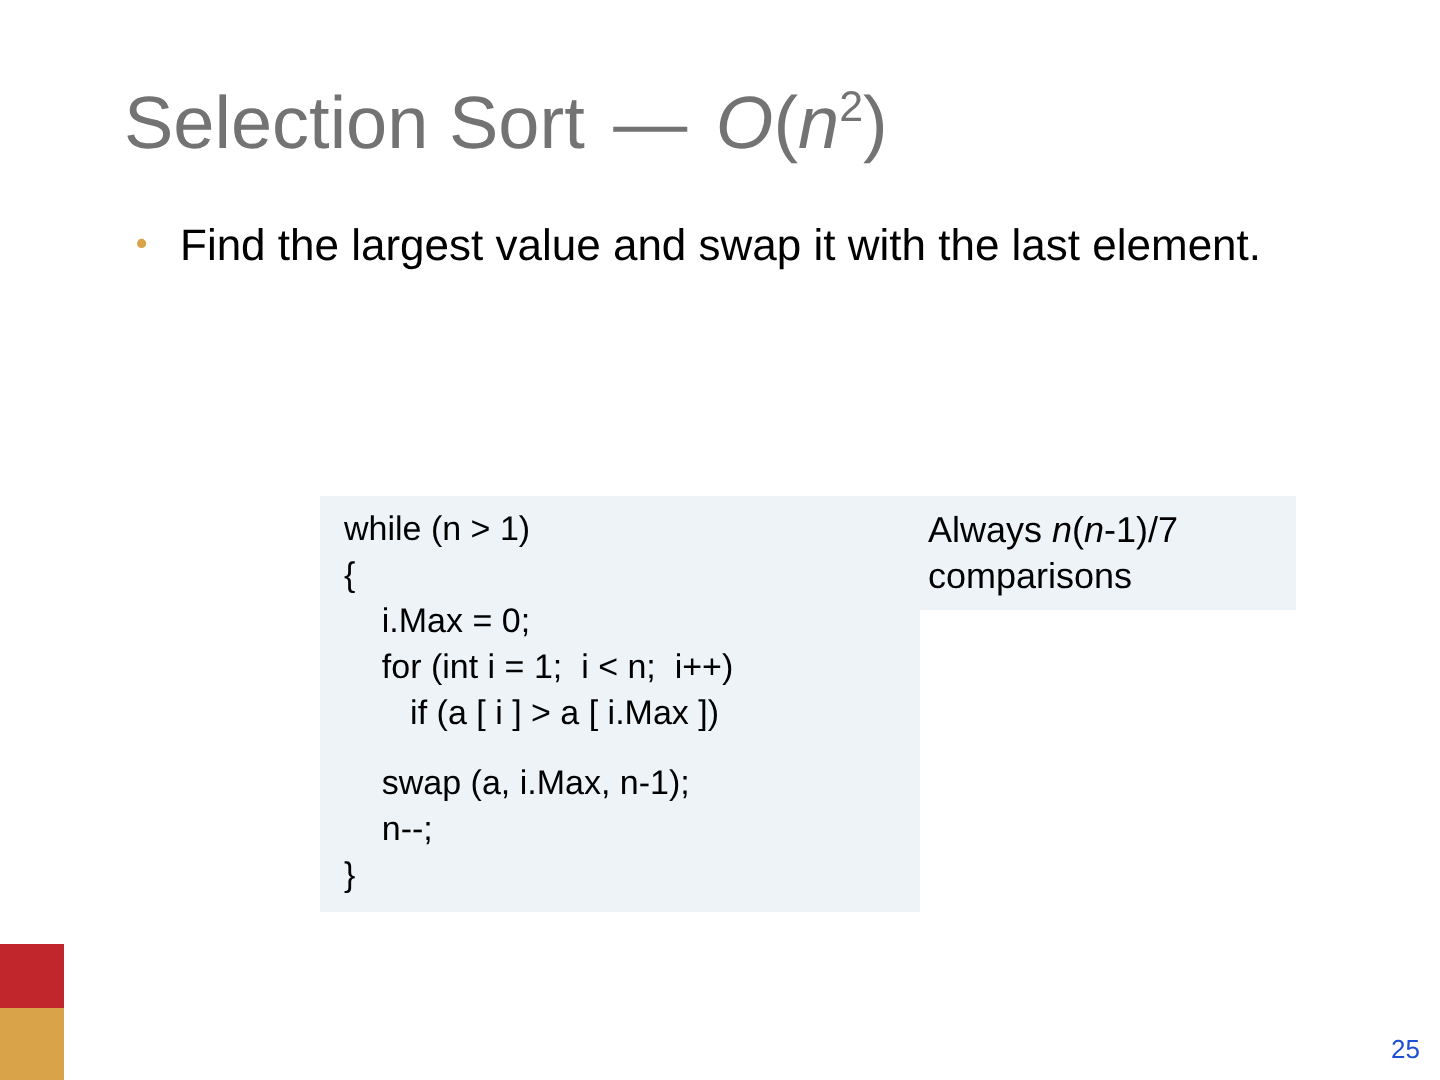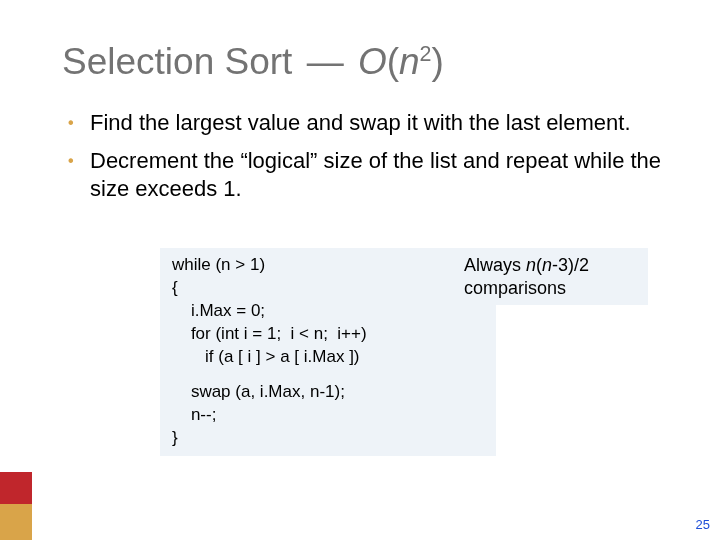--- a/index.html
+++ b/index.html
@@ -51,21 +51,21 @@
     left: 6px;
     top: 4px;
     color: #d9a449;
     font-size: 16px;
     font-weight: bold;
   }
   .code-area {
     position: absolute;
     left: 160px;
     top: 248px;
-    width: 336px;
+    width: 300px;
     background: #eef3f8;
     padding: 6px 10px 6px 12px;
     font-size: 17px;
     line-height: 1.35;
     font-family: Arial, Helvetica, sans-serif;
   }
   .code-area .line { white-space: pre; }
   .code-area .blank { height: 12px; }
   .note-box {
     position: absolute;
@@ -96,35 +96,34 @@
 
 <div class="slide">
   <h1 class="title">
     <span>Selection Sort</span>
     <span class="em-dash">—</span>
     <span class="bigo-o">O</span><span>(</span><span class="bigo-n">n</span><sup>2</sup><span>)</span>
   </h1>
 
   <ul class="bullets">
     <li><span>Find the largest value and swap it with the last element.</span></li>
-    <li><span>Decrement the “logical” size of the list and repeat while the size exceeds 1.</span></li>
   </ul>
 </div>
 
 <div class="code-area">
   <div class="line">while (n &gt; 1)</div>
   <div class="line">{</div>
   <div class="line">    i.Max = 0;</div>
   <div class="line">    for (int i = 1;  i &lt; n;  i++)</div>
   <div class="line">       if (a [ i ] &gt; a [ i.Max ])</div>
   <div class="blank"></div>
   <div class="line">    swap (a, i.Max, n-1);</div>
   <div class="line">    n--;</div>
   <div class="line">}</div>
 </div>
 
 <div class="note-box">
-  <span>Always </span><span class="ital">n</span><span>(</span><span class="ital">n</span><span>-3)/2</span>
+  <span>Always </span><span class="ital">n</span><span>(</span><span class="ital">n</span><span>-1)/7</span>
   <br>
   <span>comparisons</span>
 </div>
 
 <div class="page-num">25</div>
 
 </body></html>

